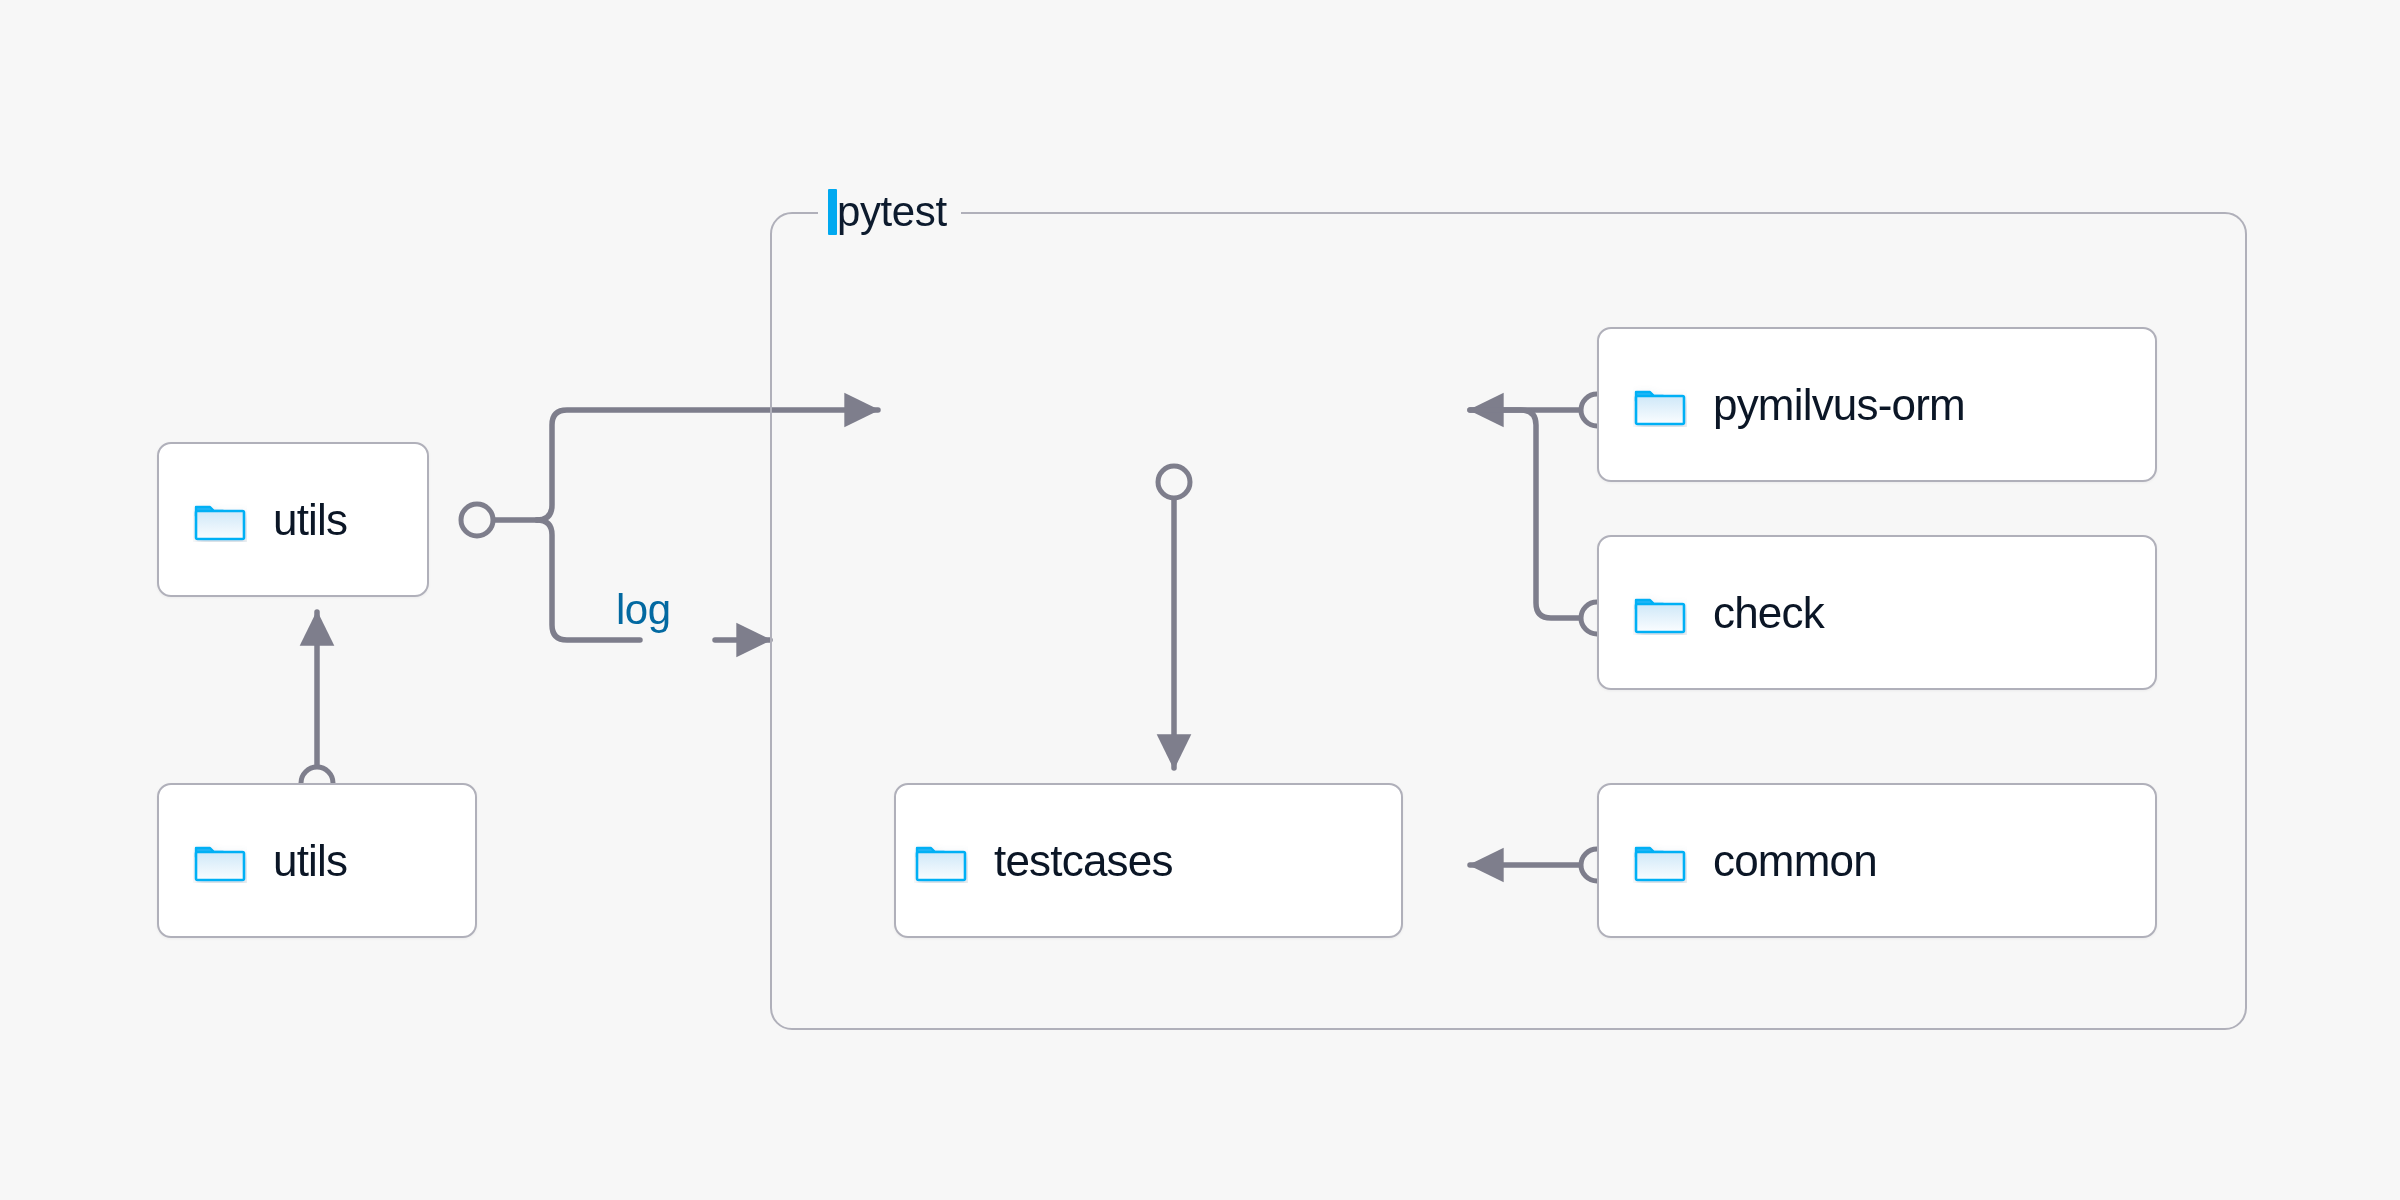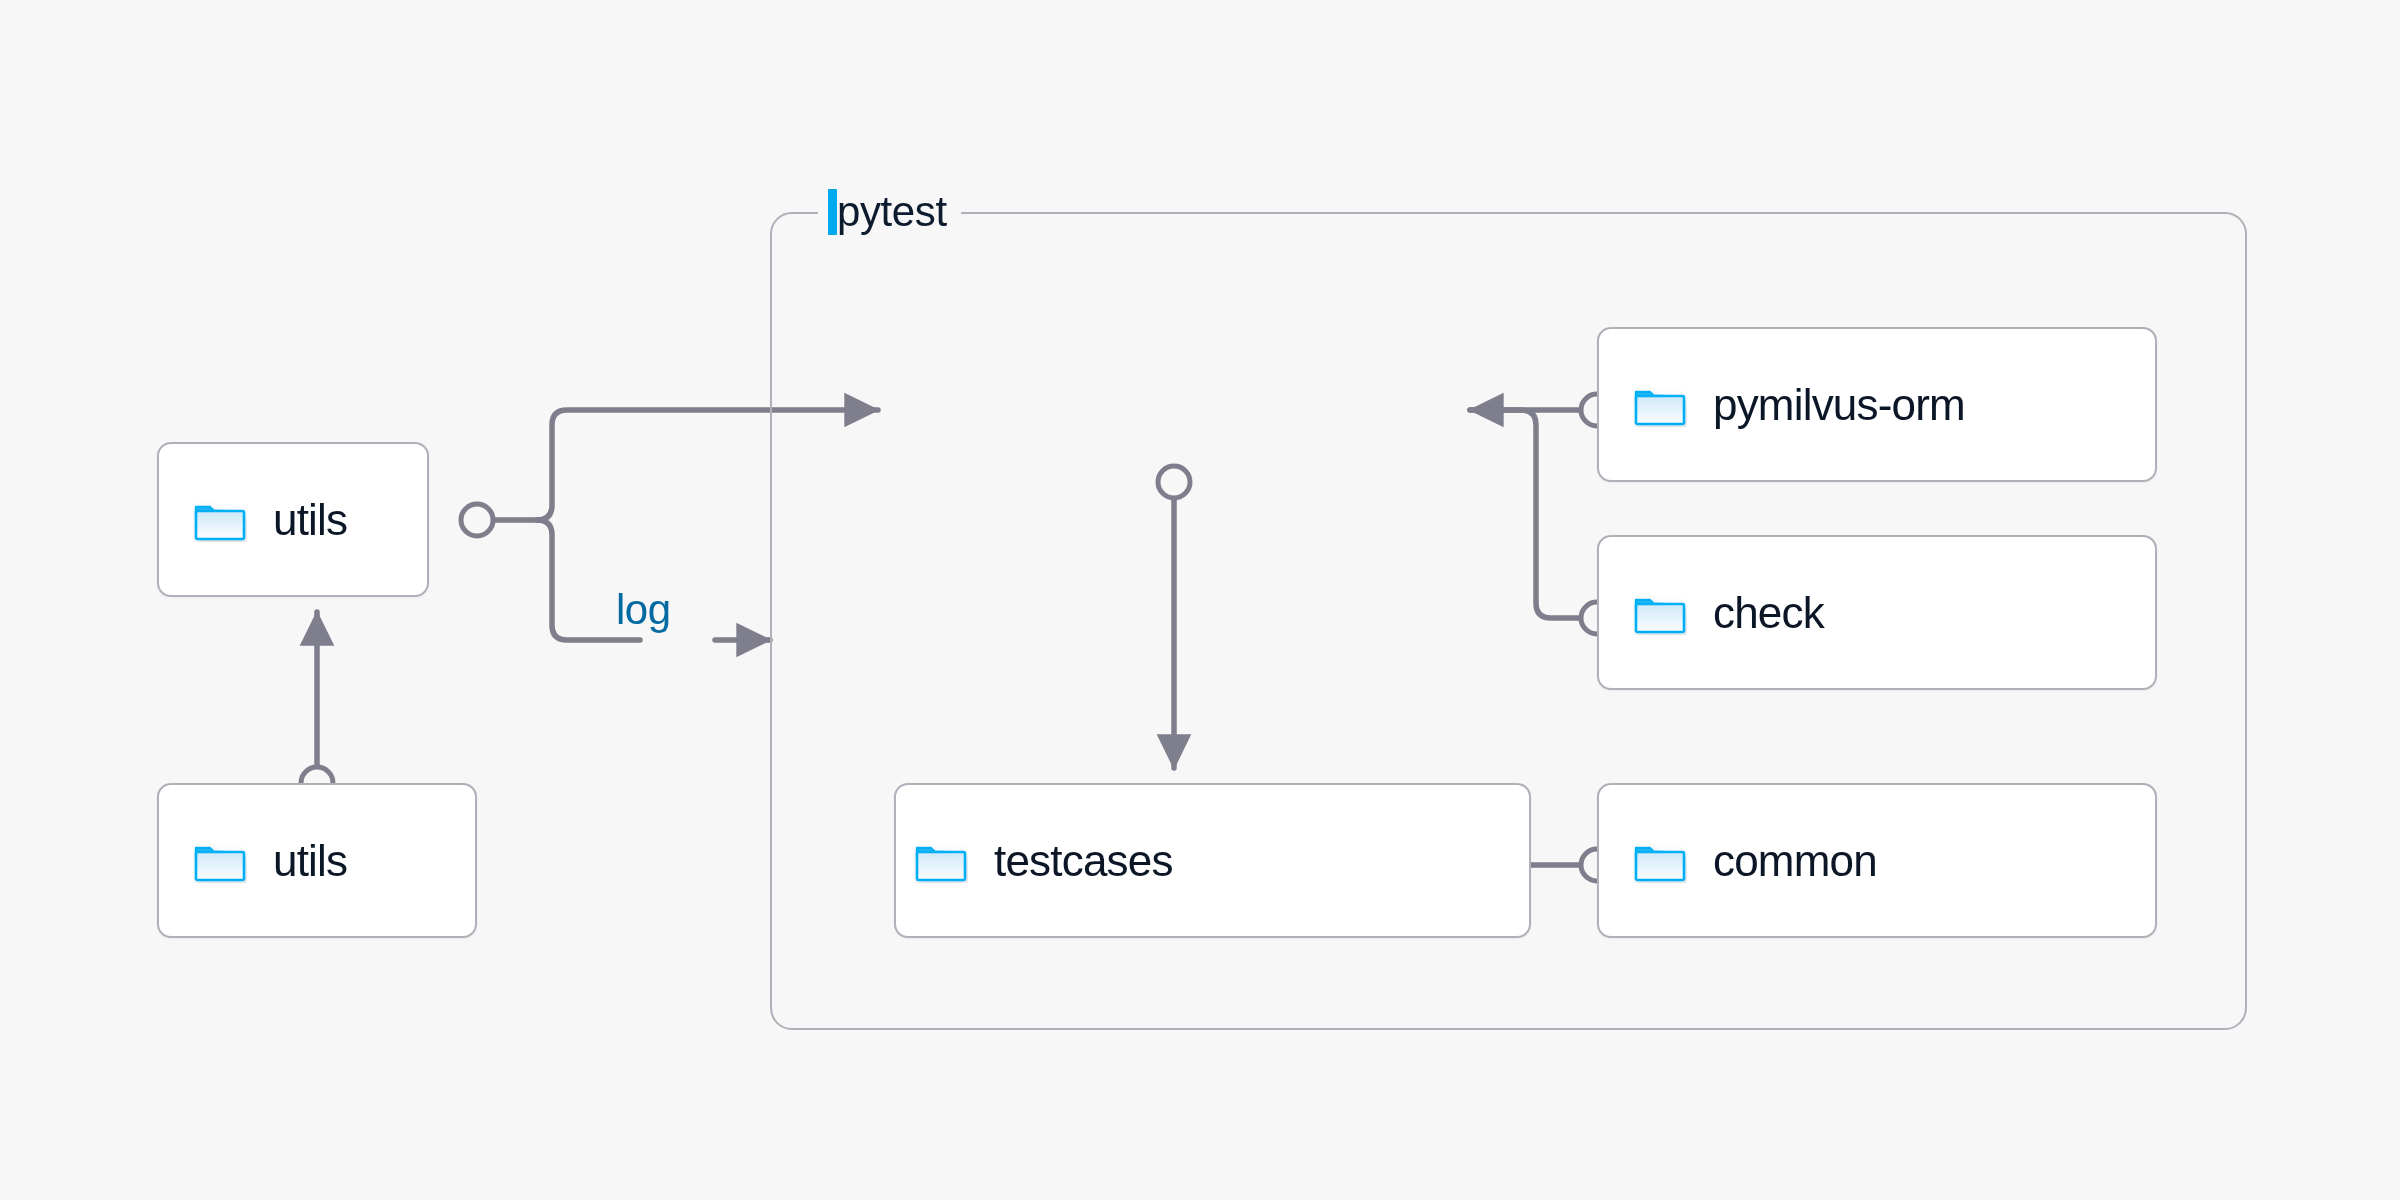--- a/index.html
+++ b/index.html
@@ -167,21 +167,21 @@
     <svg class="folder-icon" viewBox="0 0 54 44">
       <g filter="url(#folderShadow)">
         <path d="M3 9 h14 l4 4 h9 v5 H3 z" fill="#29b6f6" stroke="#00b0f5" stroke-width="2.4" stroke-linejoin="round"></path>
         <rect x="3" y="13" width="48" height="28" rx="1.5" fill="url(#folderGrad)" stroke="#00b0f5" stroke-width="2.6"></rect>
       </g>
     </svg>
     <span class="node-label">utils</span>
   </div>
 
 
-  <div class="node" id="node-testcases" style="left: 894px; top: 783px; width: 637px; height: 155px; padding-left: 18px;">
+  <div class="node" id="node-testcases" style="left: 894px; top: 783px; width: 509px; height: 155px; padding-left: 18px;">
     <svg class="folder-icon" viewBox="0 0 54 44">
       <g filter="url(#folderShadow)">
         <path d="M3 9 h14 l4 4 h9 v5 H3 z" fill="#29b6f6" stroke="#00b0f5" stroke-width="2.4" stroke-linejoin="round"></path>
         <rect x="3" y="13" width="48" height="28" rx="1.5" fill="url(#folderGrad)" stroke="#00b0f5" stroke-width="2.6"></rect>
       </g>
     </svg>
     <span class="node-label">testcases</span>
   </div>
 
   <div class="node" id="node-pymilvus-orm" style="left: 1597px; top: 327px; width: 560px; height: 155px;">

